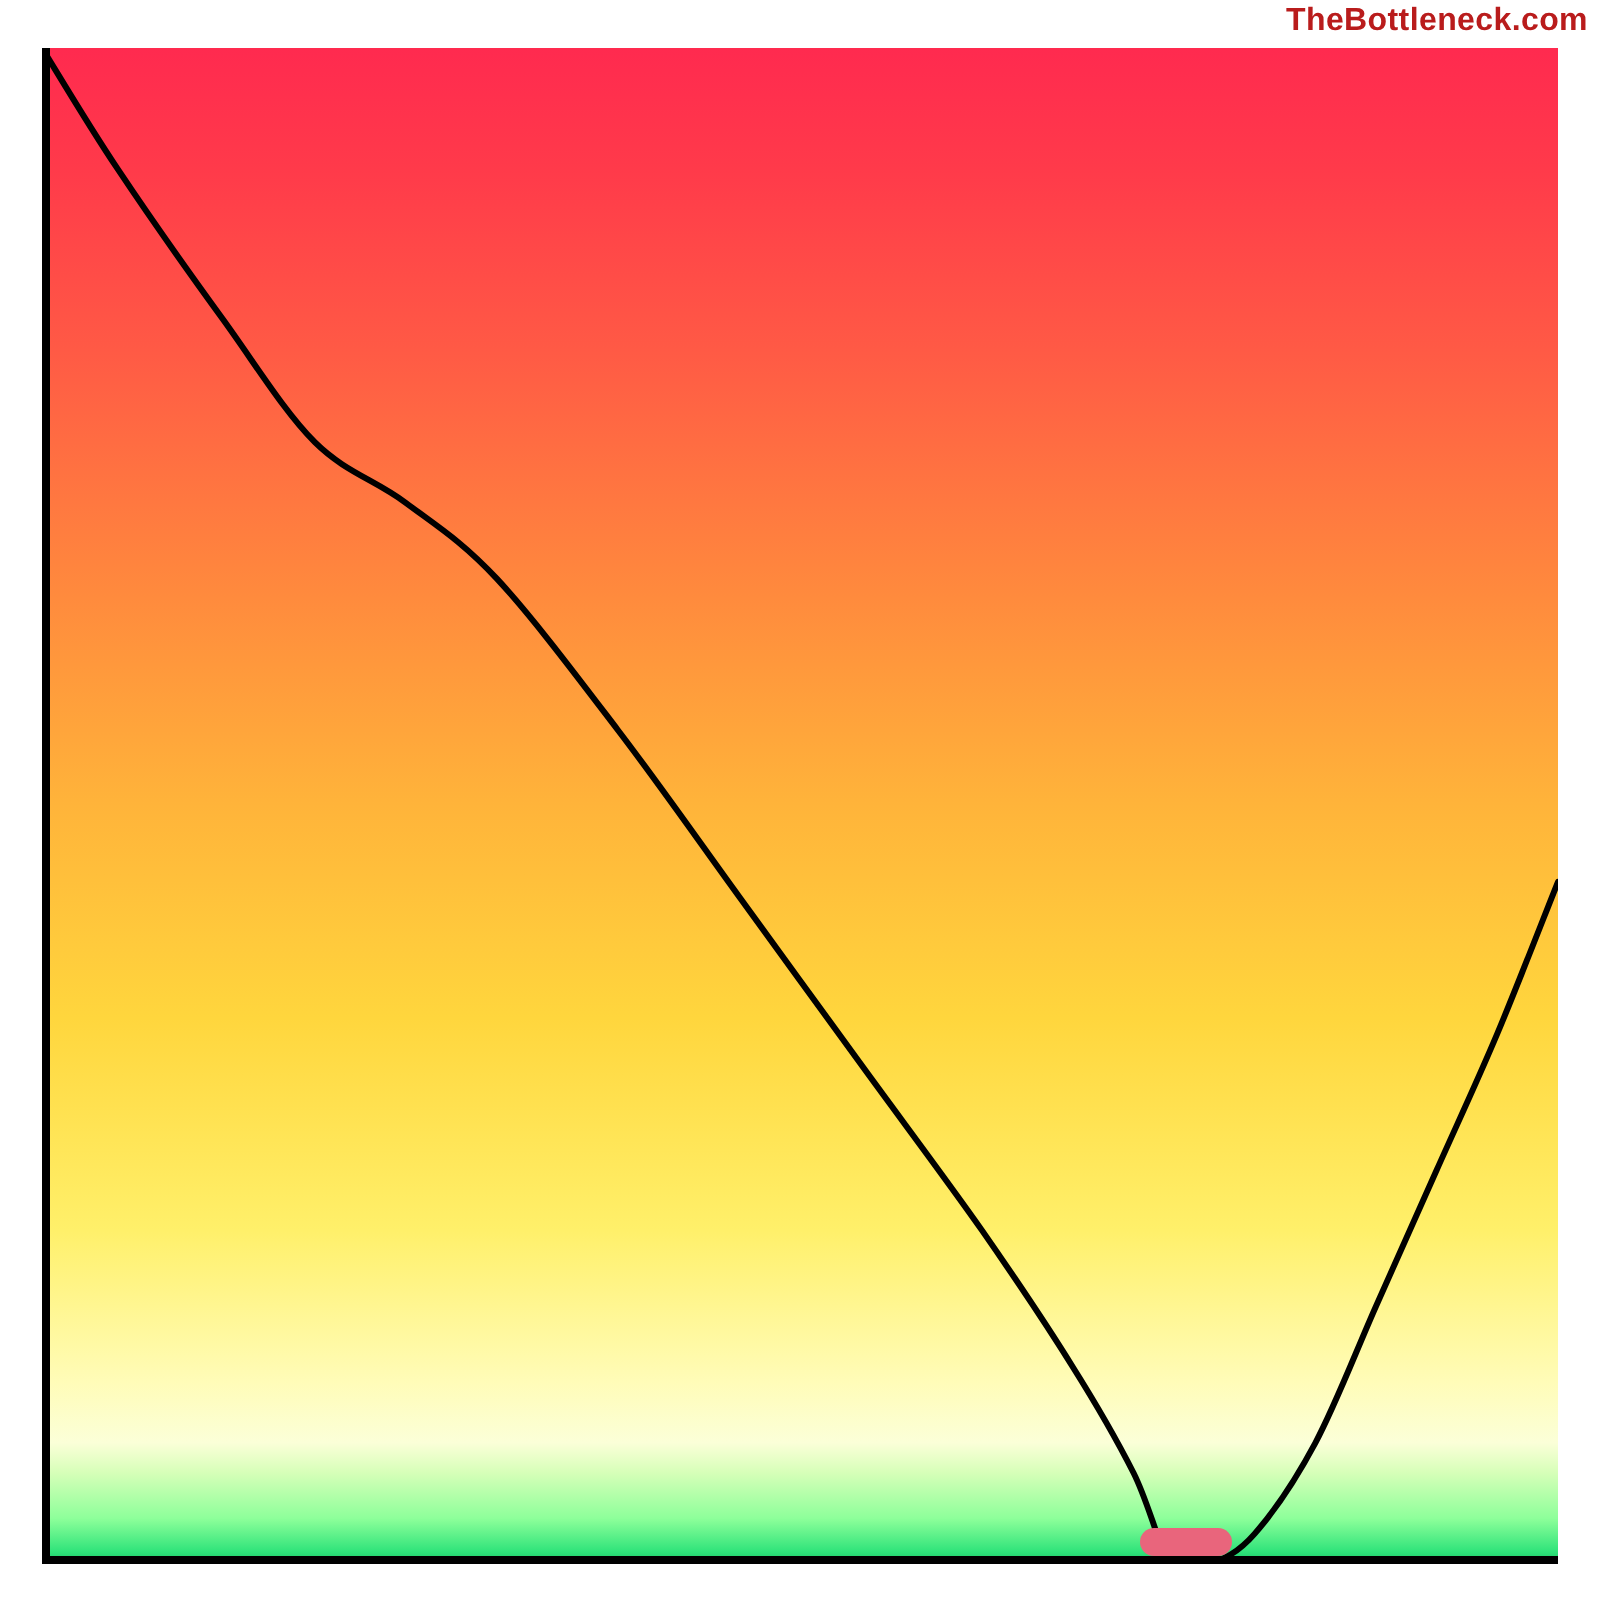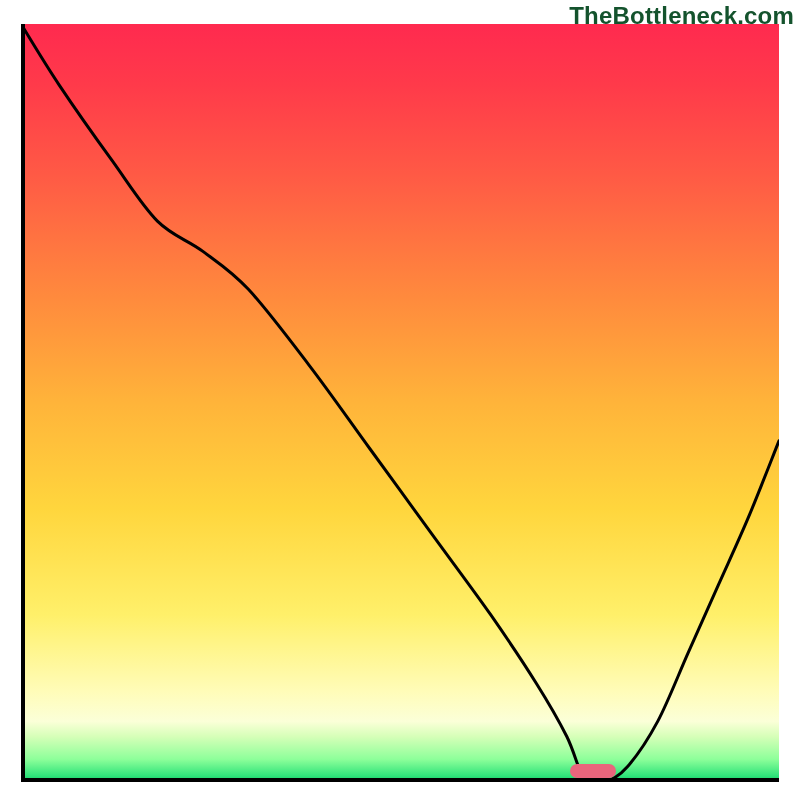--- a/index.html
+++ b/index.html
@@ -13,22 +13,22 @@
   }
   .canvas {
     position: relative;
     width: 800px;
     height: 800px;
   }
   .watermark {
     position: absolute;
     top: 2px;
     right: 6px;
-    color: #14532d;
-    font-size: 24px;
+    color: #b91c1c;
+    font-size: 16px;
     font-weight: 600;
     letter-spacing: 0.2px;
     z-index: 5;
   }
 
   
   .plot {
     position: absolute;
     left: 21px;
     top: 24px;

